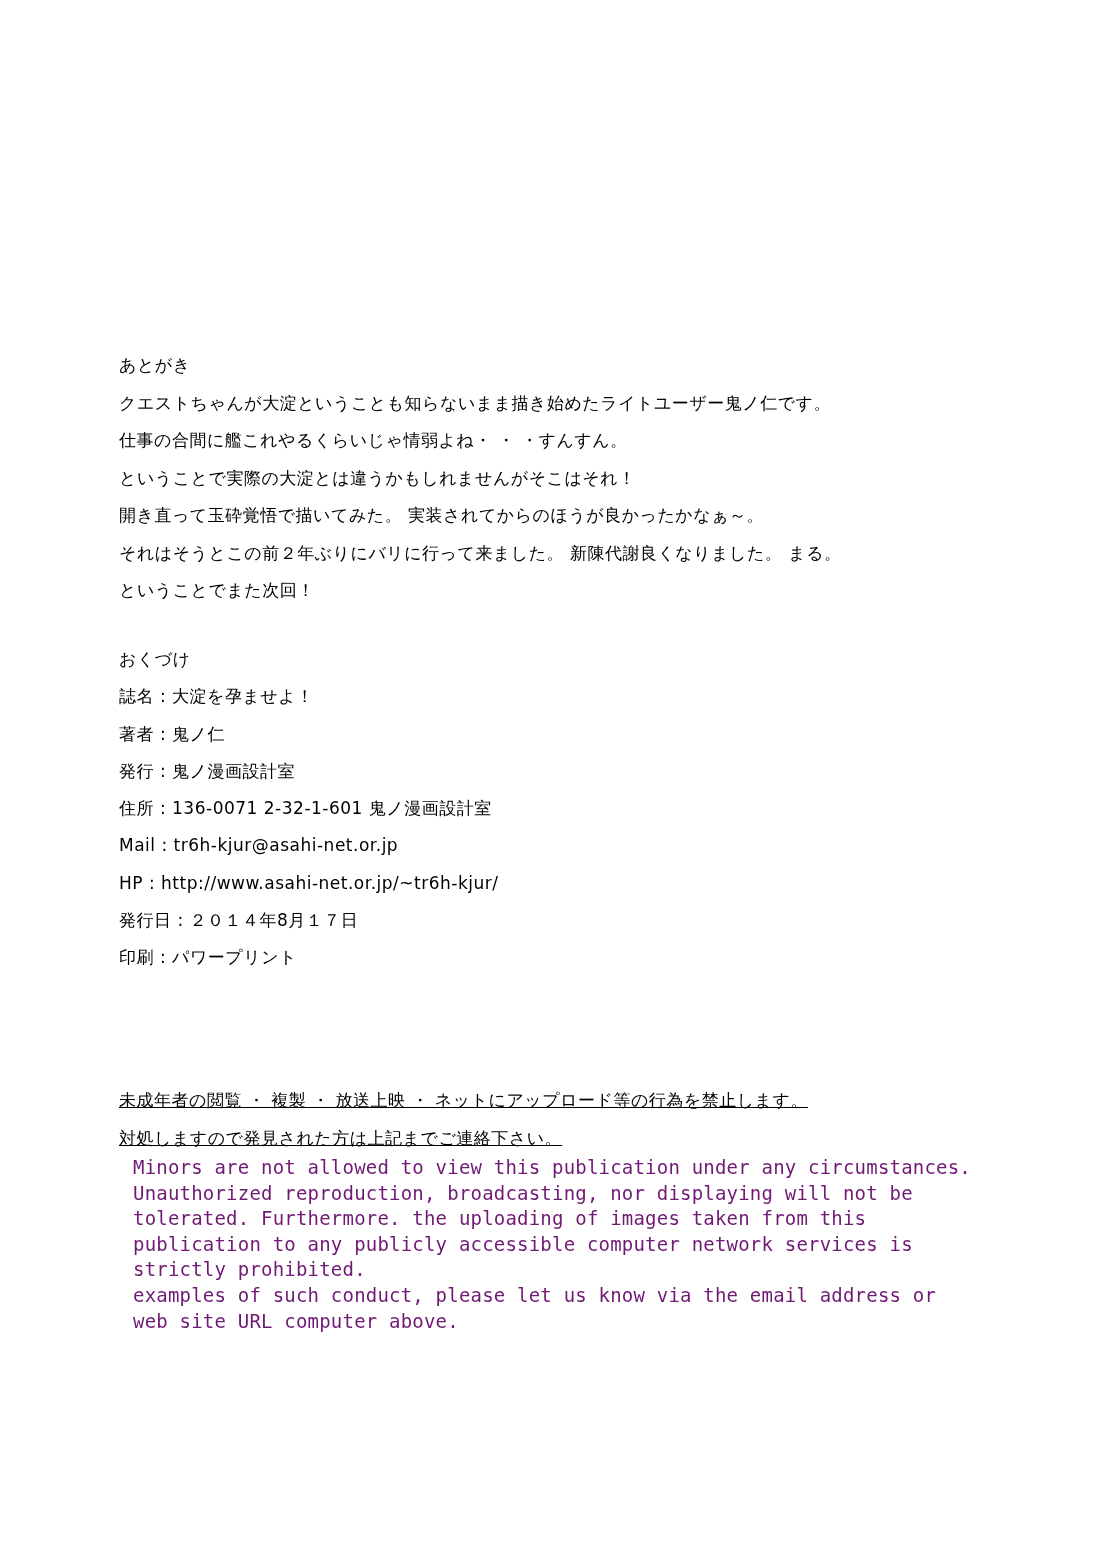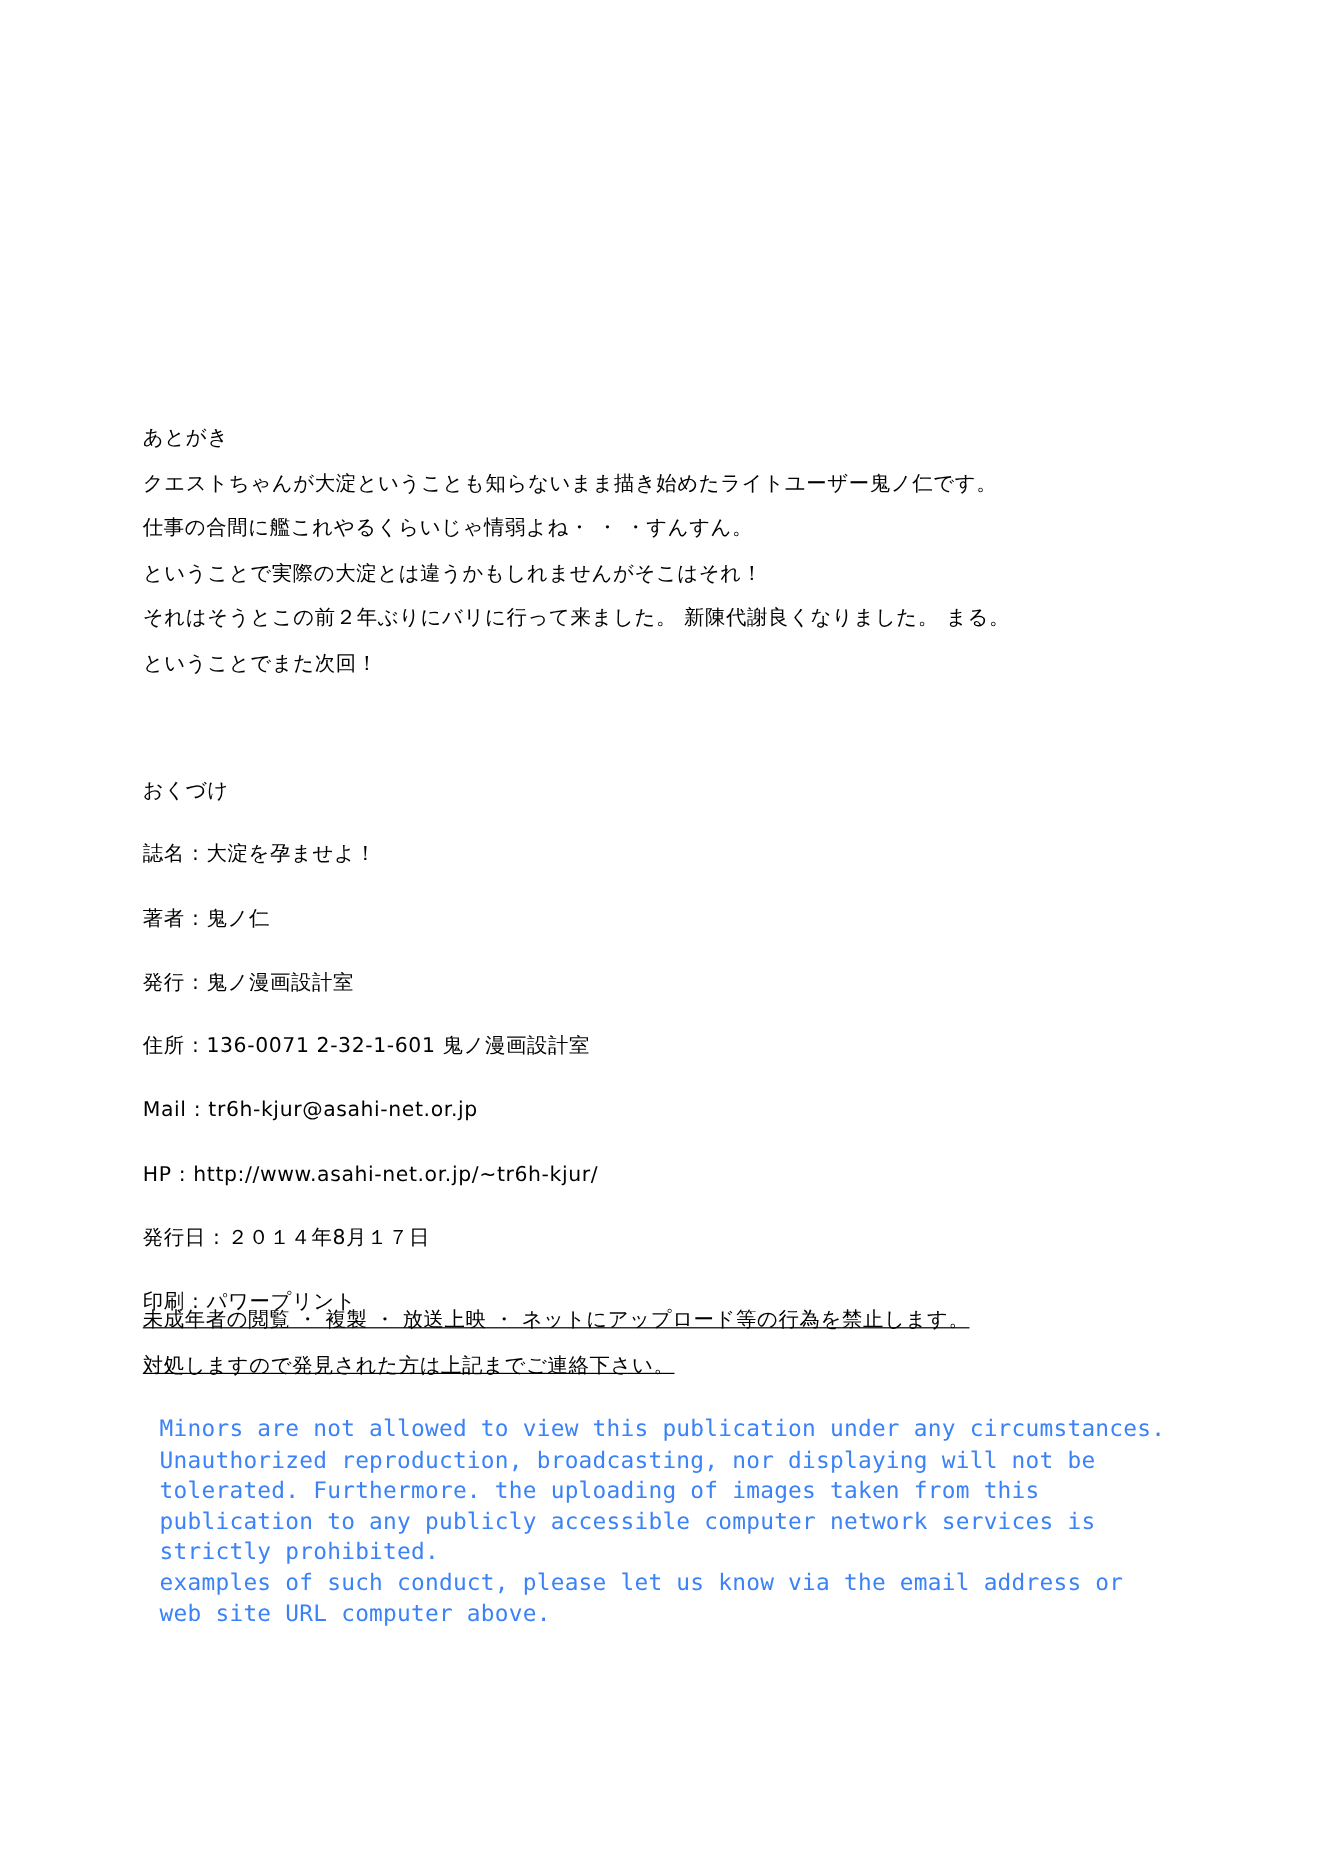--- a/index.html
+++ b/index.html
@@ -40,42 +40,42 @@
     text-decoration: underline;
   }
   #notice-en {
     position: absolute;
     left: 133px;
     top: 1155px;
     font-family: "DejaVu Sans Mono", monospace;
     font-size: 19px;
     letter-spacing: 0.2px;
     line-height: 25.6px;
-    color: #3b82f6;
-    margin-top: 24px;
+    color: #701a75;
   }
   #notice-en .line {
     white-space: pre;
   }
   .section-title {
     white-space: pre;
   }
-  .entry { white-space: pre; margin-top: 16px; }
+  .entry { white-space: pre; }
   .entry span { white-space: pre; }
 </style>
 </head>
 <body>
 
 <div class="page">
 
   <div id="afterword" class="jp-block">
     <div class="line section-title">あとがき</div>
     <div class="line">クエストちゃんが大淀ということも知らないまま描き始めたライトユーザー鬼ノ仁です。</div>
     <div class="line">仕事の合間に艦これやるくらいじゃ情弱よね・ ・ ・すんすん。</div>
     <div class="line">ということで実際の大淀とは違うかもしれませんがそこはそれ！</div>
+    <div class="line">開き直って玉砕覚悟で描いてみた。 実装されてからのほうが良かったかなぁ～。</div>
     <div class="line">それはそうとこの前２年ぶりにバリに行って来ました。 新陳代謝良くなりました。 まる。</div>
     <div class="line">ということでまた次回！</div>
   </div>
 
   <div id="colophon" class="jp-block">
     <div class="line section-title">おくづけ</div>
 
     <div class="line entry"><span>誌名</span><span> : </span><span>大淀を孕ませよ！</span></div>
 
     <div class="line entry"><span>著者</span><span> : </span><span>鬼ノ仁</span></div>

